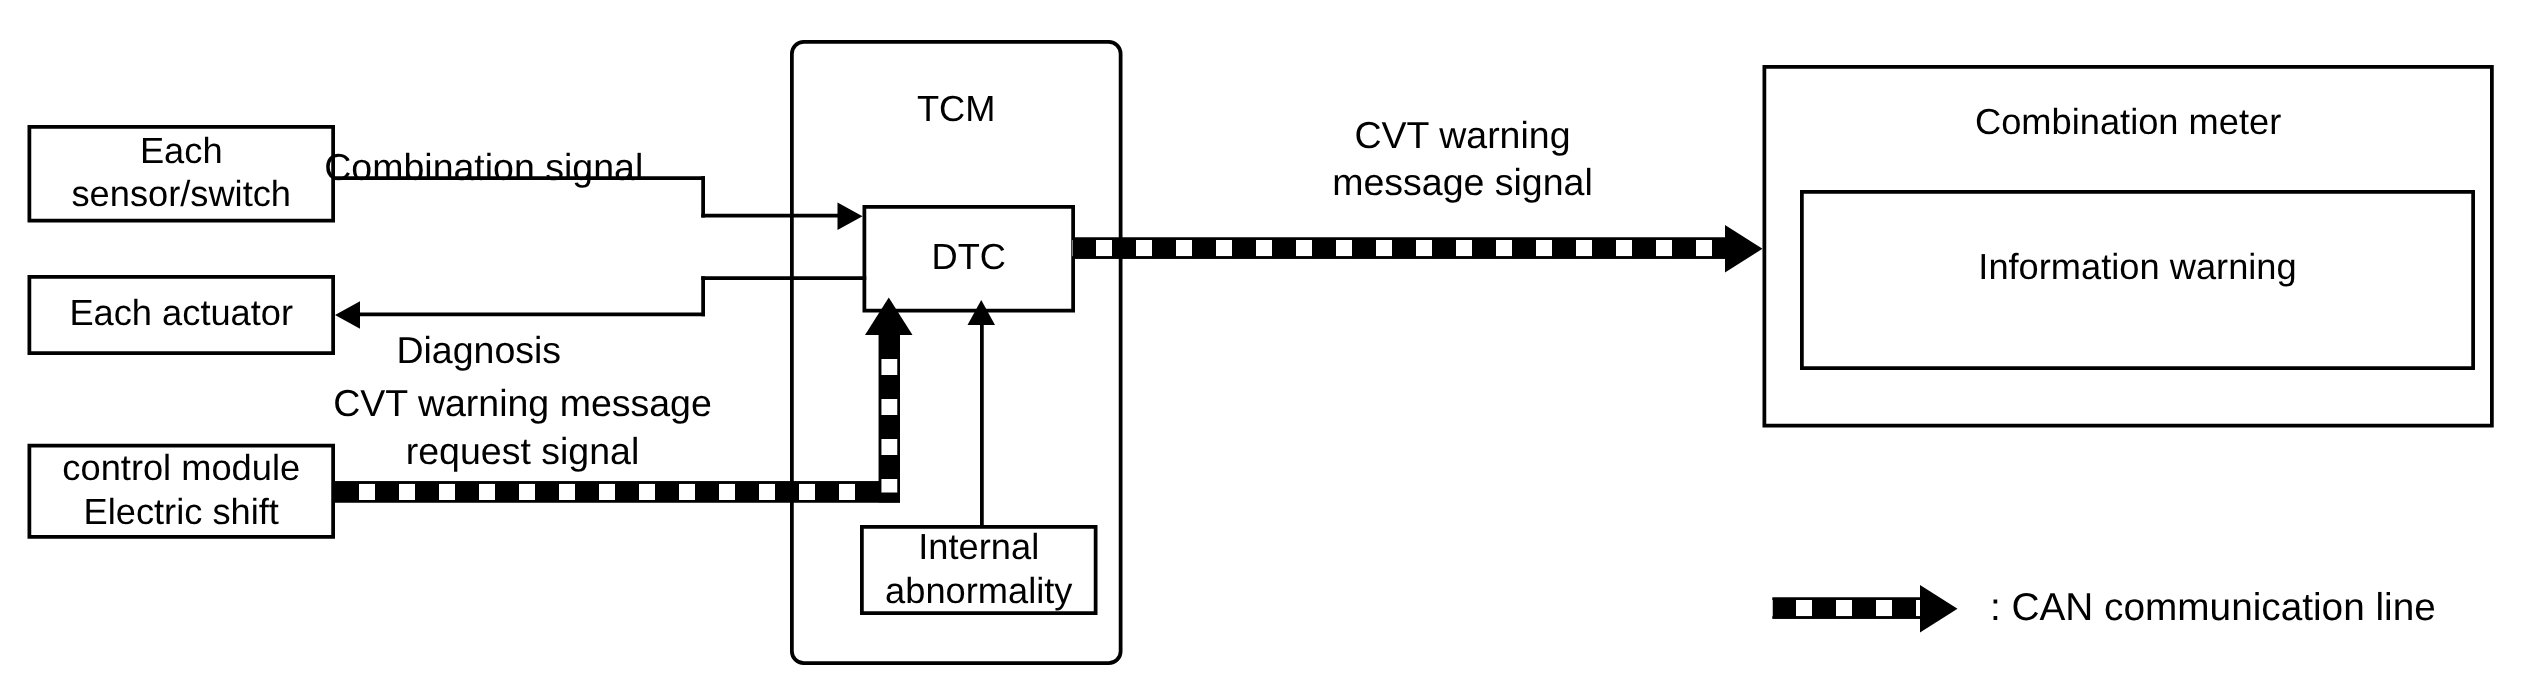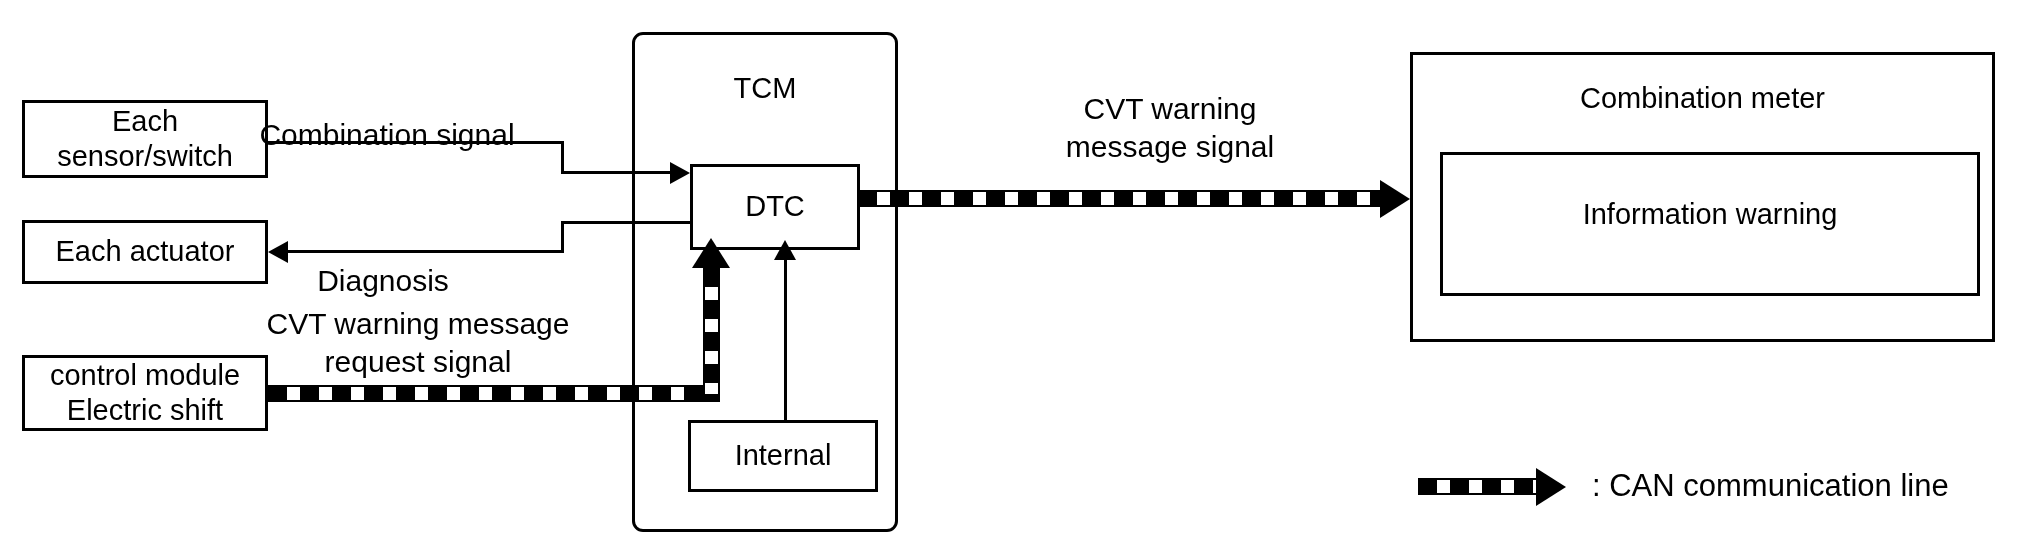--- a/index.html
+++ b/index.html
@@ -64,20 +64,21 @@
   <div class="box" style="left:632px;top:32px;width:266px;height:500px;justify-content:flex-start;font-size:29px;border-radius:11px;">
     <span class="ln" style="margin-top:36px;">TCM</span>
   </div>
 
   <div class="box" style="left:690px;top:152px;width:170px;height:86px;font-size:29px;margin-top:12px;">
     <span class="ln">DTC</span>
   </div>
 
   <div class="box" style="left:688px;top:420px;width:190px;height:72px;font-size:29px;">
     <span class="ln">Internal</span>
+    <span class="ln">abnormality</span>
   </div>
 
   <div class="box" style="left:1410px;top:52px;width:585px;height:290px;justify-content:flex-start;font-size:29px;">
     <span class="ln" style="margin-top:26px;">Combination meter</span>
   </div>
 
   <div class="box" style="left:1440px;top:152px;width:540px;height:144px;font-size:29px;">
     <span class="ln" style="margin-bottom:18px;">Information warning</span>
   </div>
 

